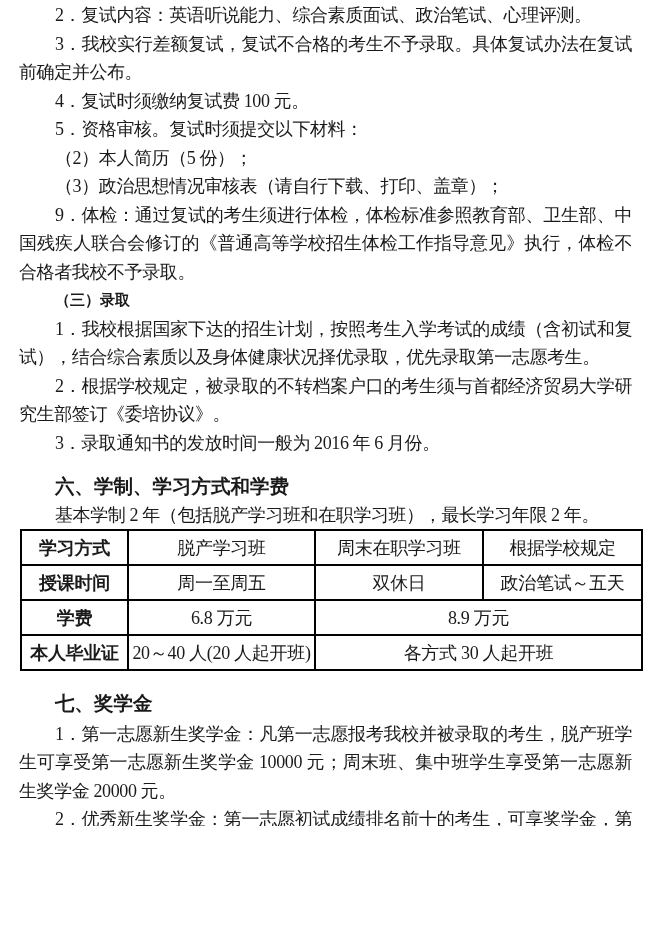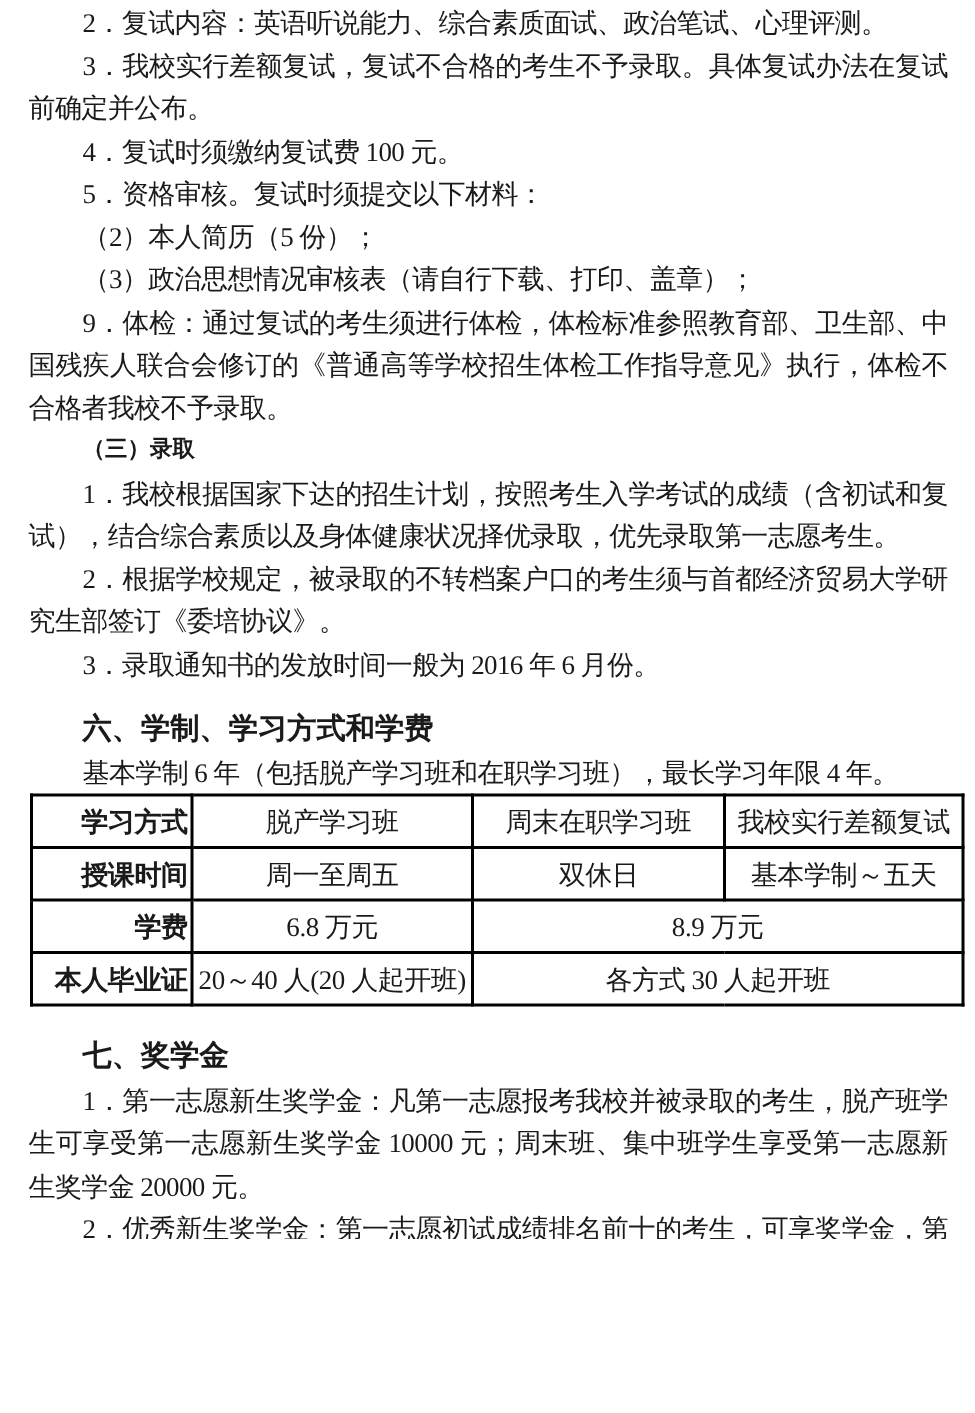--- a/index.html
+++ b/index.html
@@ -56,21 +56,20 @@
     text-align: center;
     vertical-align: middle;
     font-size: 18px;
     letter-spacing: -0.3px;
     padding: 0 2px;
     overflow: hidden;
   }
   table.tuition td.row-label {
     font-family: "Liberation Sans", sans-serif;
     font-weight: bold;
-    text-align: right;
   }
   .heading-7 { margin-top: 20px; font-family: Liberation Mono, monospace; }
   .after-heading { margin-top: 12px; }
 </style>
 </head>
 <body>
 
 <div class="page">
 
   <p class="para">2．复试内容：英语听说能力、综合素质面试、政治笔试、心理评测。</p>
@@ -80,41 +79,41 @@
   <p class="para">（2）本人简历（5 份）；</p>
   <p class="para">（3）政治思想情况审核表（请自行下载、打印、盖章）；</p>
   <p class="para">9．体检：通过复试的考生须进行体检，体检标准参照教育部、卫生部、中国残疾人联合会修订的《普通高等学校招生体检工作指导意见》执行，体检不合格者我校不予录取。</p>
 
   <p class="sub-heading">（三）录取</p>
   <p class="para">1．我校根据国家下达的招生计划，按照考生入学考试的成绩（含初试和复试），结合综合素质以及身体健康状况择优录取，优先录取第一志愿考生。</p>
   <p class="para">2．根据学校规定，被录取的不转档案户口的考生须与首都经济贸易大学研究生部签订《委培协议》。</p>
   <p class="para">3．录取通知书的发放时间一般为 2016 年 6 月份。</p>
 
   <p class="section-heading heading-6">六、学制、学习方式和学费</p>
-  <p class="para intro-para">基本学制 6 年（包括脱产学习班和在职学习班），最长学习年限 4 年。</p>
+  <p class="para intro-para">基本学制 2 年（包括脱产学习班和在职学习班），最长学习年限 2 年。</p>
 
   <table class="tuition">
     <colgroup>
       <col style="width:107px">
       <col style="width:187px">
       <col style="width:168px">
       <col style="width:159px">
     </colgroup>
     <tbody>
       <tr>
         <td class="row-label">学习方式</td>
         <td>脱产学习班</td>
         <td>周末在职学习班</td>
-        <td>我校实行差额复试</td>
+        <td>根据学校规定</td>
       </tr>
       <tr>
         <td class="row-label">授课时间</td>
         <td>周一至周五</td>
         <td>双休日</td>
-        <td>基本学制～五天</td>
+        <td>政治笔试～五天</td>
       </tr>
       <tr>
         <td class="row-label">学费</td>
         <td>6.8 万元</td>
         <td colspan="2">8.9 万元</td>
       </tr>
       <tr>
         <td class="row-label">本人毕业证</td>
         <td>20～40 人(20 人起开班)</td>
         <td colspan="2">各方式 30 人起开班</td>

